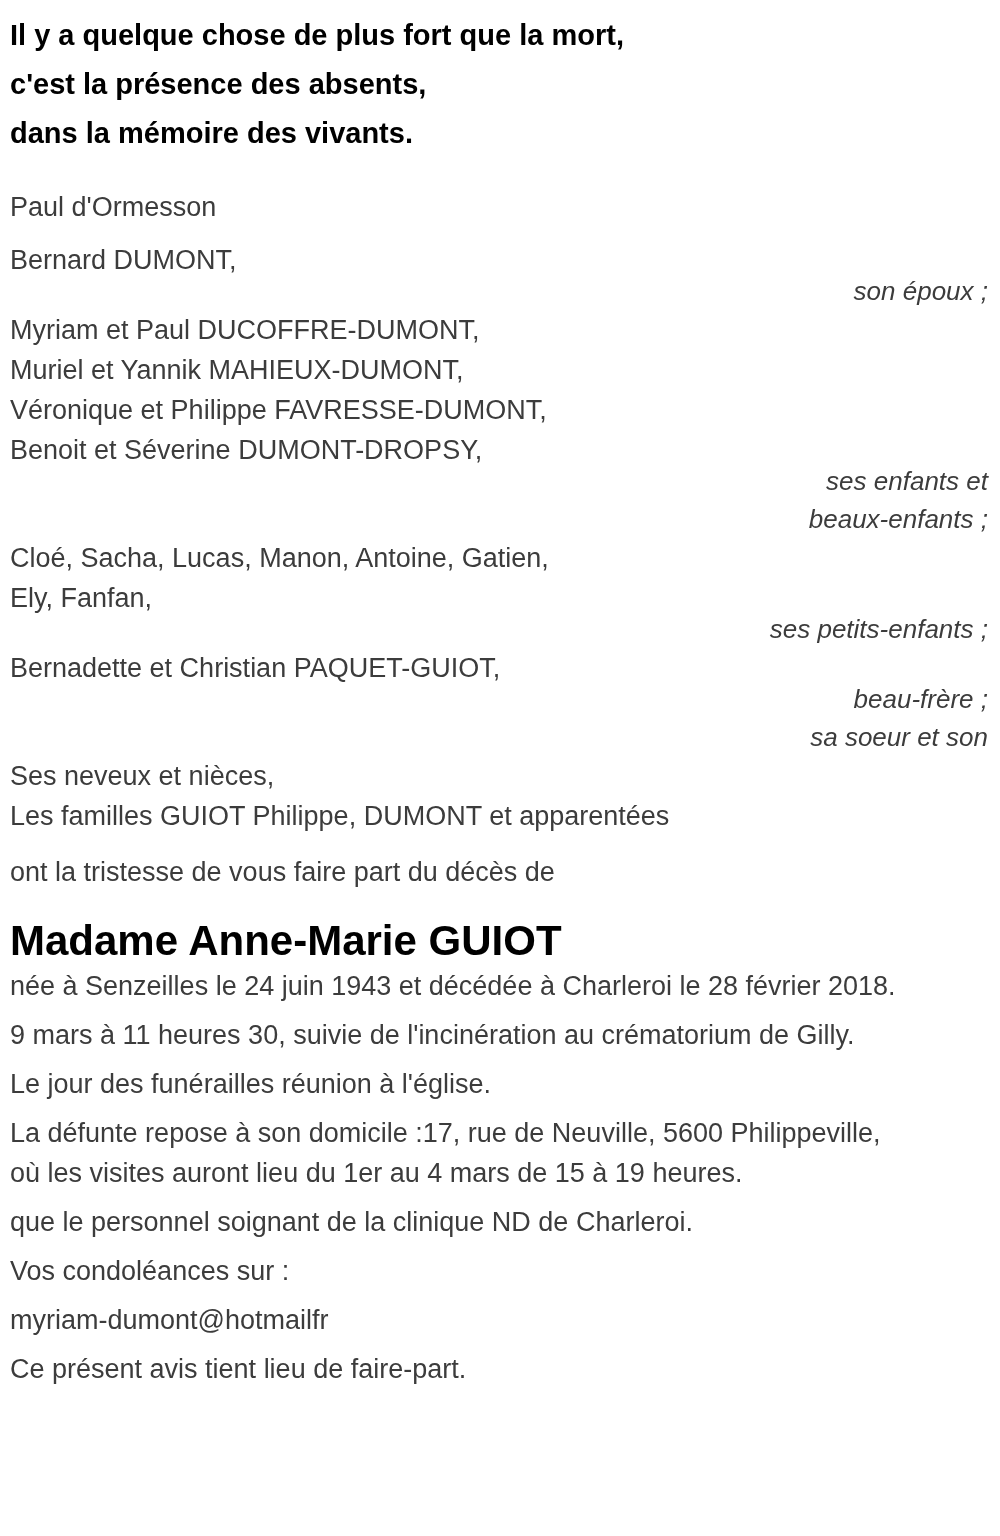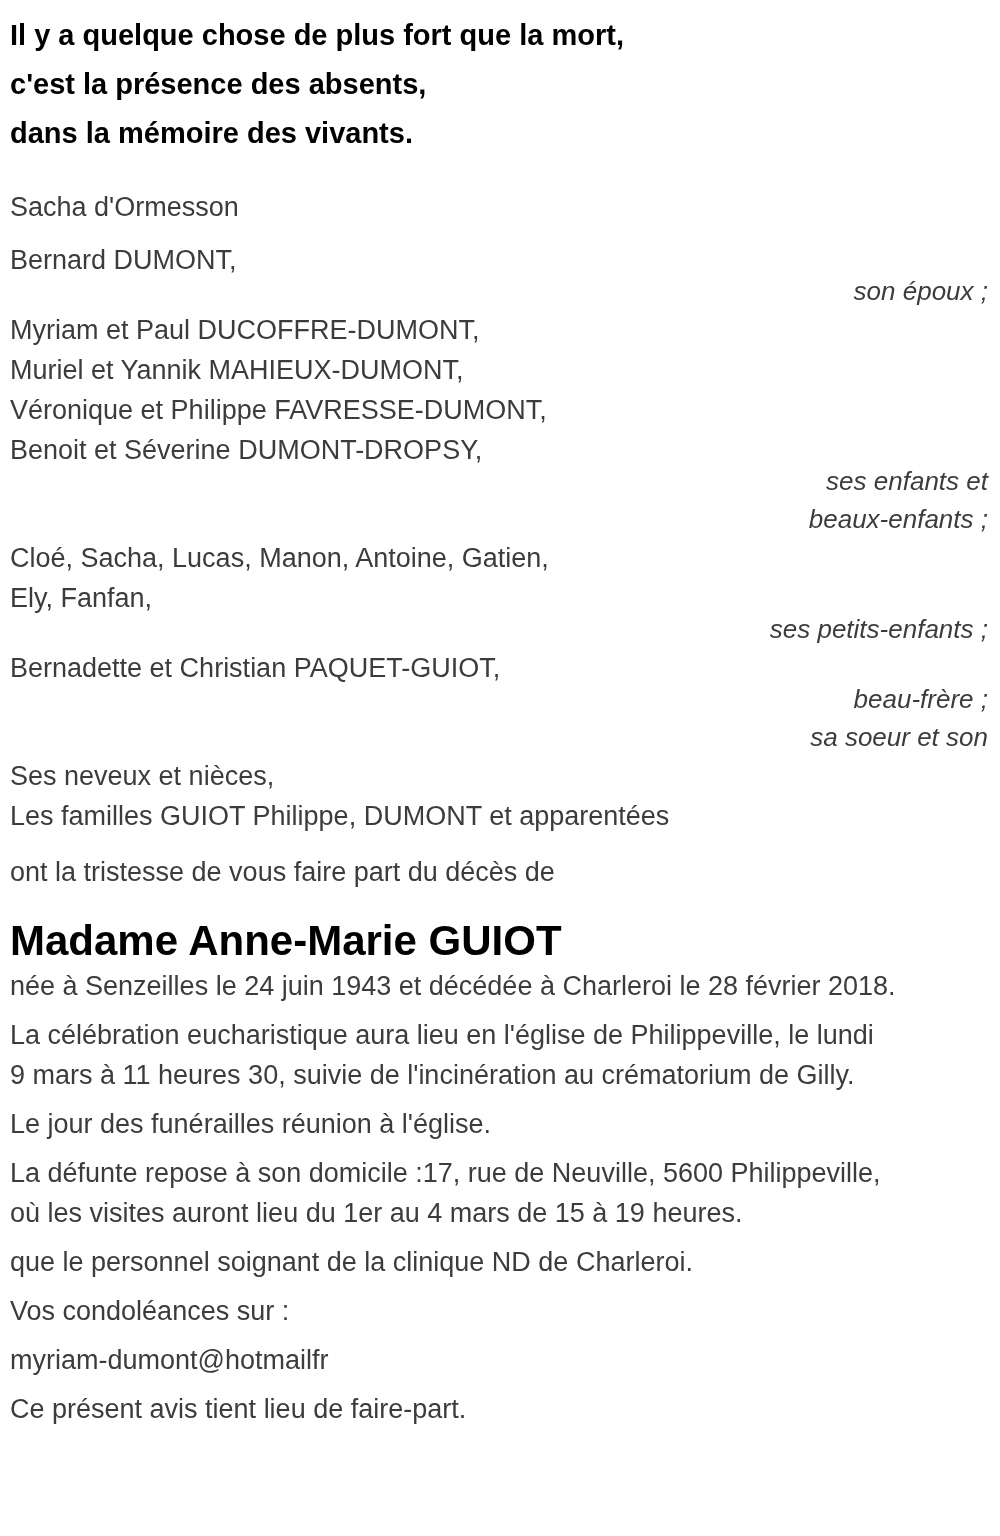--- a/index.html
+++ b/index.html
@@ -65,21 +65,21 @@
 </head>
 <body>
 
 <div class="page">
 
   <div>
     <div class="quote-line">Il y a quelque chose de plus fort que la mort,</div>
     <div class="quote-line">c'est la présence des absents,</div>
     <div class="quote-line">dans la mémoire des vivants.</div>
   </div>
-  <div class="quote-author">Sacha d'Ormesson</div>
+  <div class="quote-author">Paul d'Ormesson</div>
 
   <div class="family">
 
     <div class="group">
       <div class="name-line">Bernard DUMONT,</div>
       <div class="relation-block">
         <div class="relation-line">son époux ;</div>
       </div>
     </div>
 
@@ -119,21 +119,20 @@
 
   <div class="intro-line">ont la tristesse de vous faire part du décès de</div>
 
   <h1 class="deceased-name">Madame Anne-Marie GUIOT</h1>
 
   <div class="details">
     <div class="para">
       <div class="para-line">née à Senzeilles le 24 juin 1943 et décédée à Charleroi le 28 février 2018.</div>
     </div>
     <div class="para">
-      <div class="para-line">La célébration eucharistique aura lieu en l'église de Philippeville, le lundi</div>
       <div class="para-line">9 mars à 11 heures 30, suivie de l'incinération au crématorium de Gilly.</div>
     </div>
     <div class="para">
       <div class="para-line">Le jour des funérailles réunion à l'église.</div>
     </div>
     <div class="para">
       <div class="para-line">La défunte repose à son domicile :17, rue de Neuville, 5600 Philippeville,</div>
       <div class="para-line">où les visites auront lieu du 1er au 4 mars de 15 à 19 heures.</div>
     </div>
     <div class="para">

